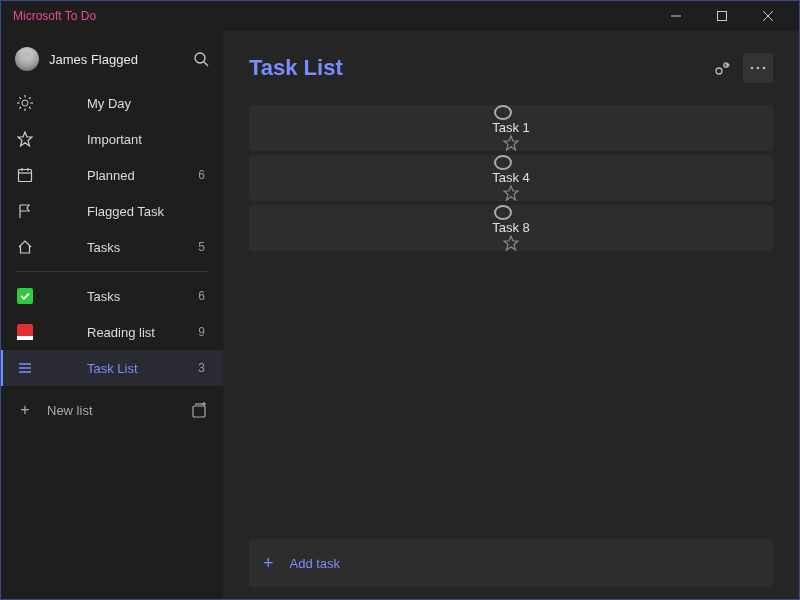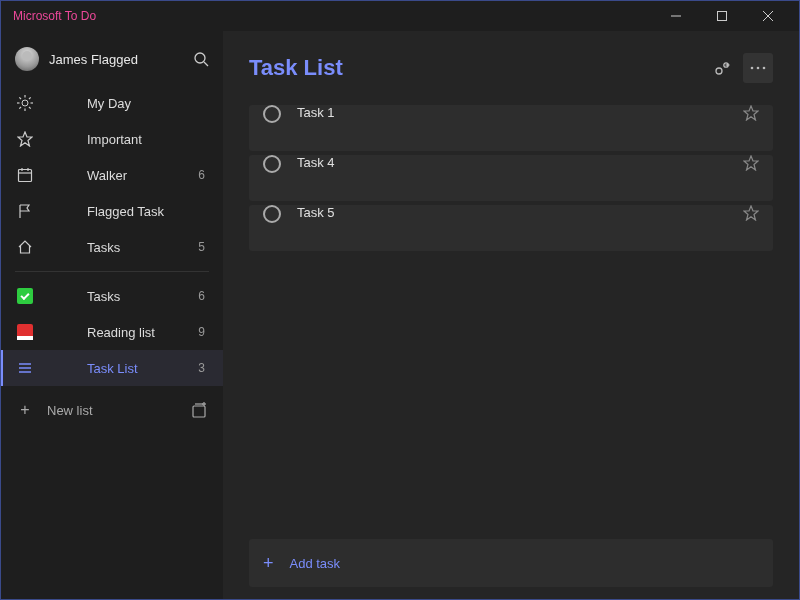--- a/index.html
+++ b/index.html
@@ -29,21 +29,21 @@
     .newlist-row { display: flex; align-items: center; height: 40px; padding: 0 14px; font-size: 13px; color: #aaa; cursor: pointer; margin-top: 4px; }
     .newlist-row .plus { width: 20px; margin-right: 12px; text-align: center; font-size: 16px; }
     .newlist-row .label { flex: 1; }
     .newlist-row .grp { width: 18px; height: 18px; }
     .content { flex: 1; background: #252525; display: flex; flex-direction: column; padding: 22px 26px 14px 26px; }
     .header-row { display: flex; align-items: center; margin-bottom: 22px; }
     .list-title { font-size: 22px; font-weight: 600; color: #7a8dfc; flex: 1; }
     .header-btn { width: 30px; height: 30px; display: flex; align-items: center; justify-content: center; margin-left: 6px; cursor: pointer; border-radius: 3px; color: #bbb; }
     .header-btn.shaded { background: #333; }
     .tasks { flex: 1; display: flex; flex-direction: column; gap: 4px; }
-    .task-row { display: flex; height: 46px; background: #2d2d2d; border-radius: 3px; padding: 0 14px; cursor: pointer; }
+    .task-row { display: flex; align-items: center; height: 46px; background: #2d2d2d; border-radius: 3px; padding: 0 14px; cursor: pointer; flex-direction: column; }
     .circle { width: 18px; height: 18px; border: 2px solid #aaa; border-radius: 50%; margin-right: 16px; cursor: pointer; }
     .task-title { flex: 1; font-size: 13px; color: #e0e0e0; }
     .star { width: 16px; height: 16px; cursor: pointer; }
     .addtask-row { display: flex; align-items: center; height: 48px; background: #2d2d2d; border-radius: 3px; padding: 0 14px; margin-top: 10px; cursor: pointer; color: #7a8dfc; }
     .addtask-row .plus { font-size: 18px; margin-right: 16px; }
     .addtask-row .label { font-size: 13px; }
     svg { display: block; }
   </style>
 </head>
 <body>
@@ -112,21 +112,21 @@
       </li>
       <li class="navitem">
         <span class="icon">
             <svg width="16" height="16" viewBox="0 0 16 16" stroke="#ccc" fill="none" stroke-width="1.2">
               <rect x="1.5" y="2.5" width="13" height="12" rx="1"></rect>
               <line x1="1.5" y1="6" x2="14.5" y2="6"></line>
               <line x1="5" y1="1" x2="5" y2="4"></line>
               <line x1="11" y1="1" x2="11" y2="4"></line>
             </svg>
           </span>
-        <span class="label">Walker</span>
+        <span class="label">Planned</span>
         <span class="count">6</span>
       </li>
       <li class="navitem">
         <span class="icon">
             <svg width="16" height="16" viewBox="0 0 16 16" stroke="#ccc" fill="none" stroke-width="1.2">
               <path d="M3 2 v13 M3 2 h9 l-2 3 l2 3 h-9"></path>
             </svg>
           </span>
         <span class="label">Flagged Task</span>
         <span class="count"></span>
@@ -220,21 +220,21 @@
         <span class="circle"></span>
         <span class="task-title">Task 4</span>
         <span class="star">
             <svg width="16" height="16" viewBox="0 0 16 16" stroke="#888" fill="none" stroke-width="1.2">
               <polygon points="8,1 10,6 15,6 11,9.5 12.5,15 8,11.8 3.5,15 5,9.5 1,6 6,6"></polygon>
             </svg>
           </span>
       </div>
       <div class="task-row">
         <span class="circle"></span>
-        <span class="task-title">Task 5</span>
+        <span class="task-title">Task 8</span>
         <span class="star">
             <svg width="16" height="16" viewBox="0 0 16 16" stroke="#888" fill="none" stroke-width="1.2">
               <polygon points="8,1 10,6 15,6 11,9.5 12.5,15 8,11.8 3.5,15 5,9.5 1,6 6,6"></polygon>
             </svg>
           </span>
       </div>
     </div>
 
     <div class="addtask-row">
       <span class="plus">+</span>

